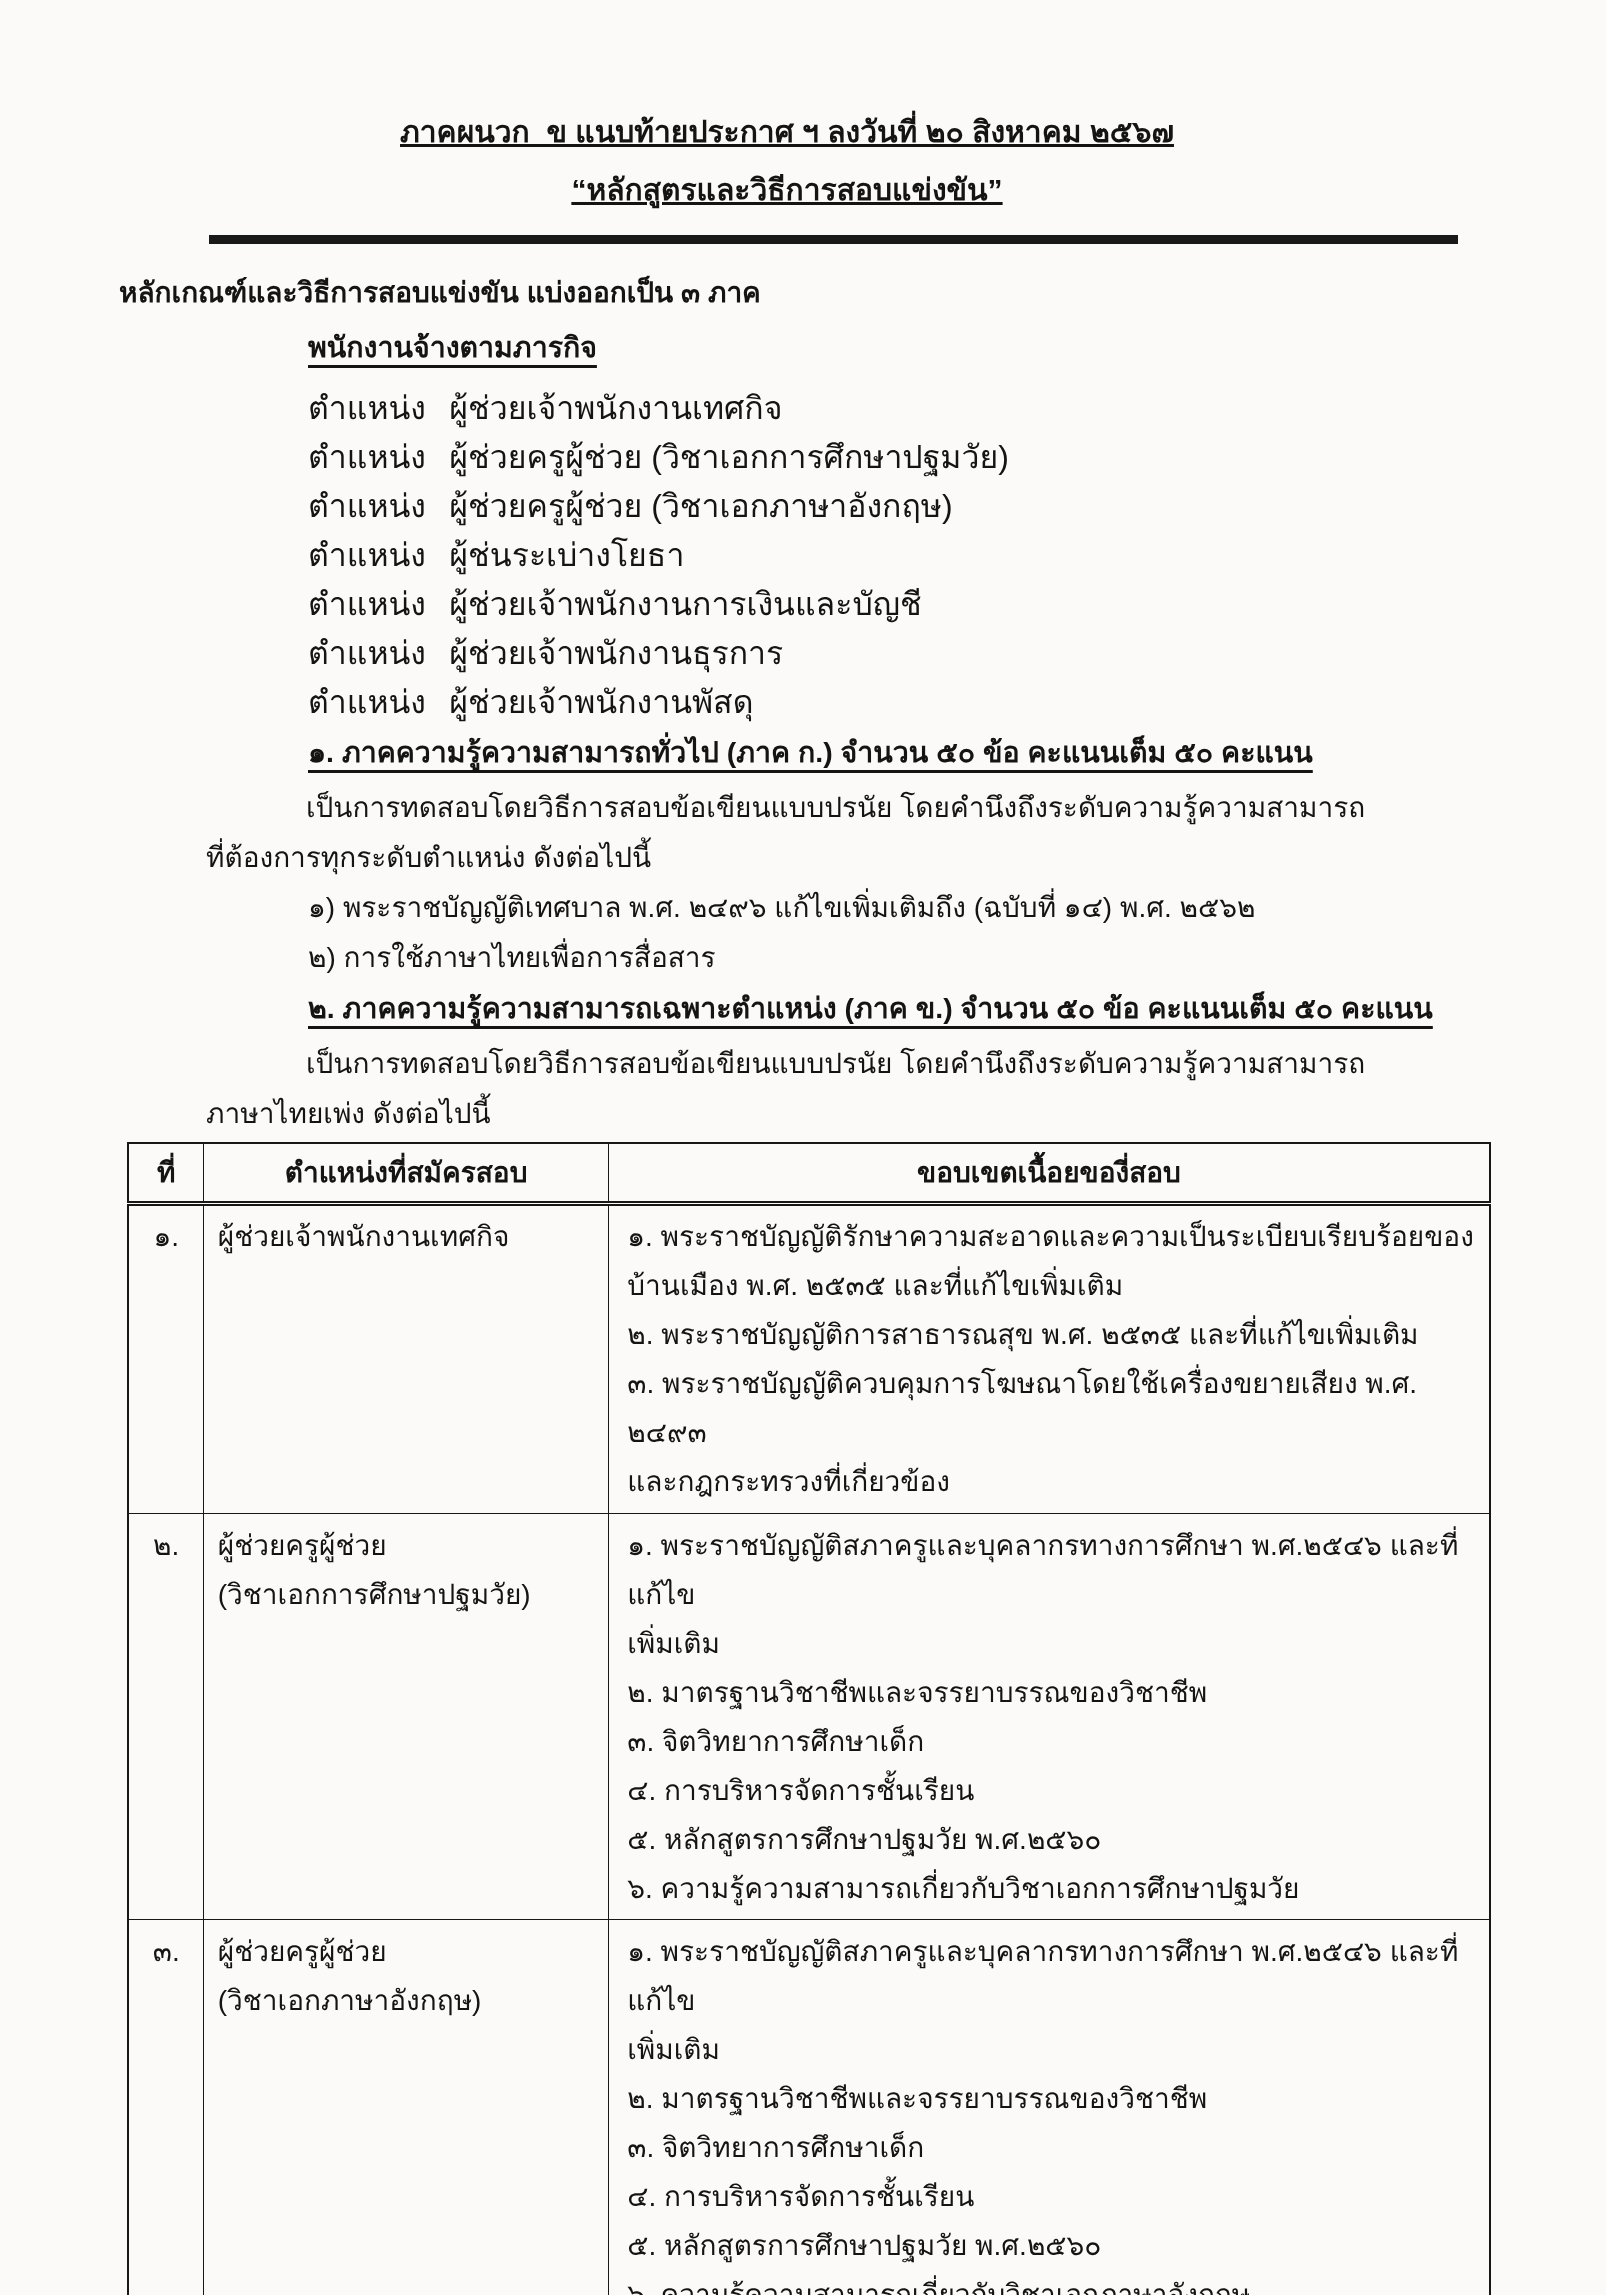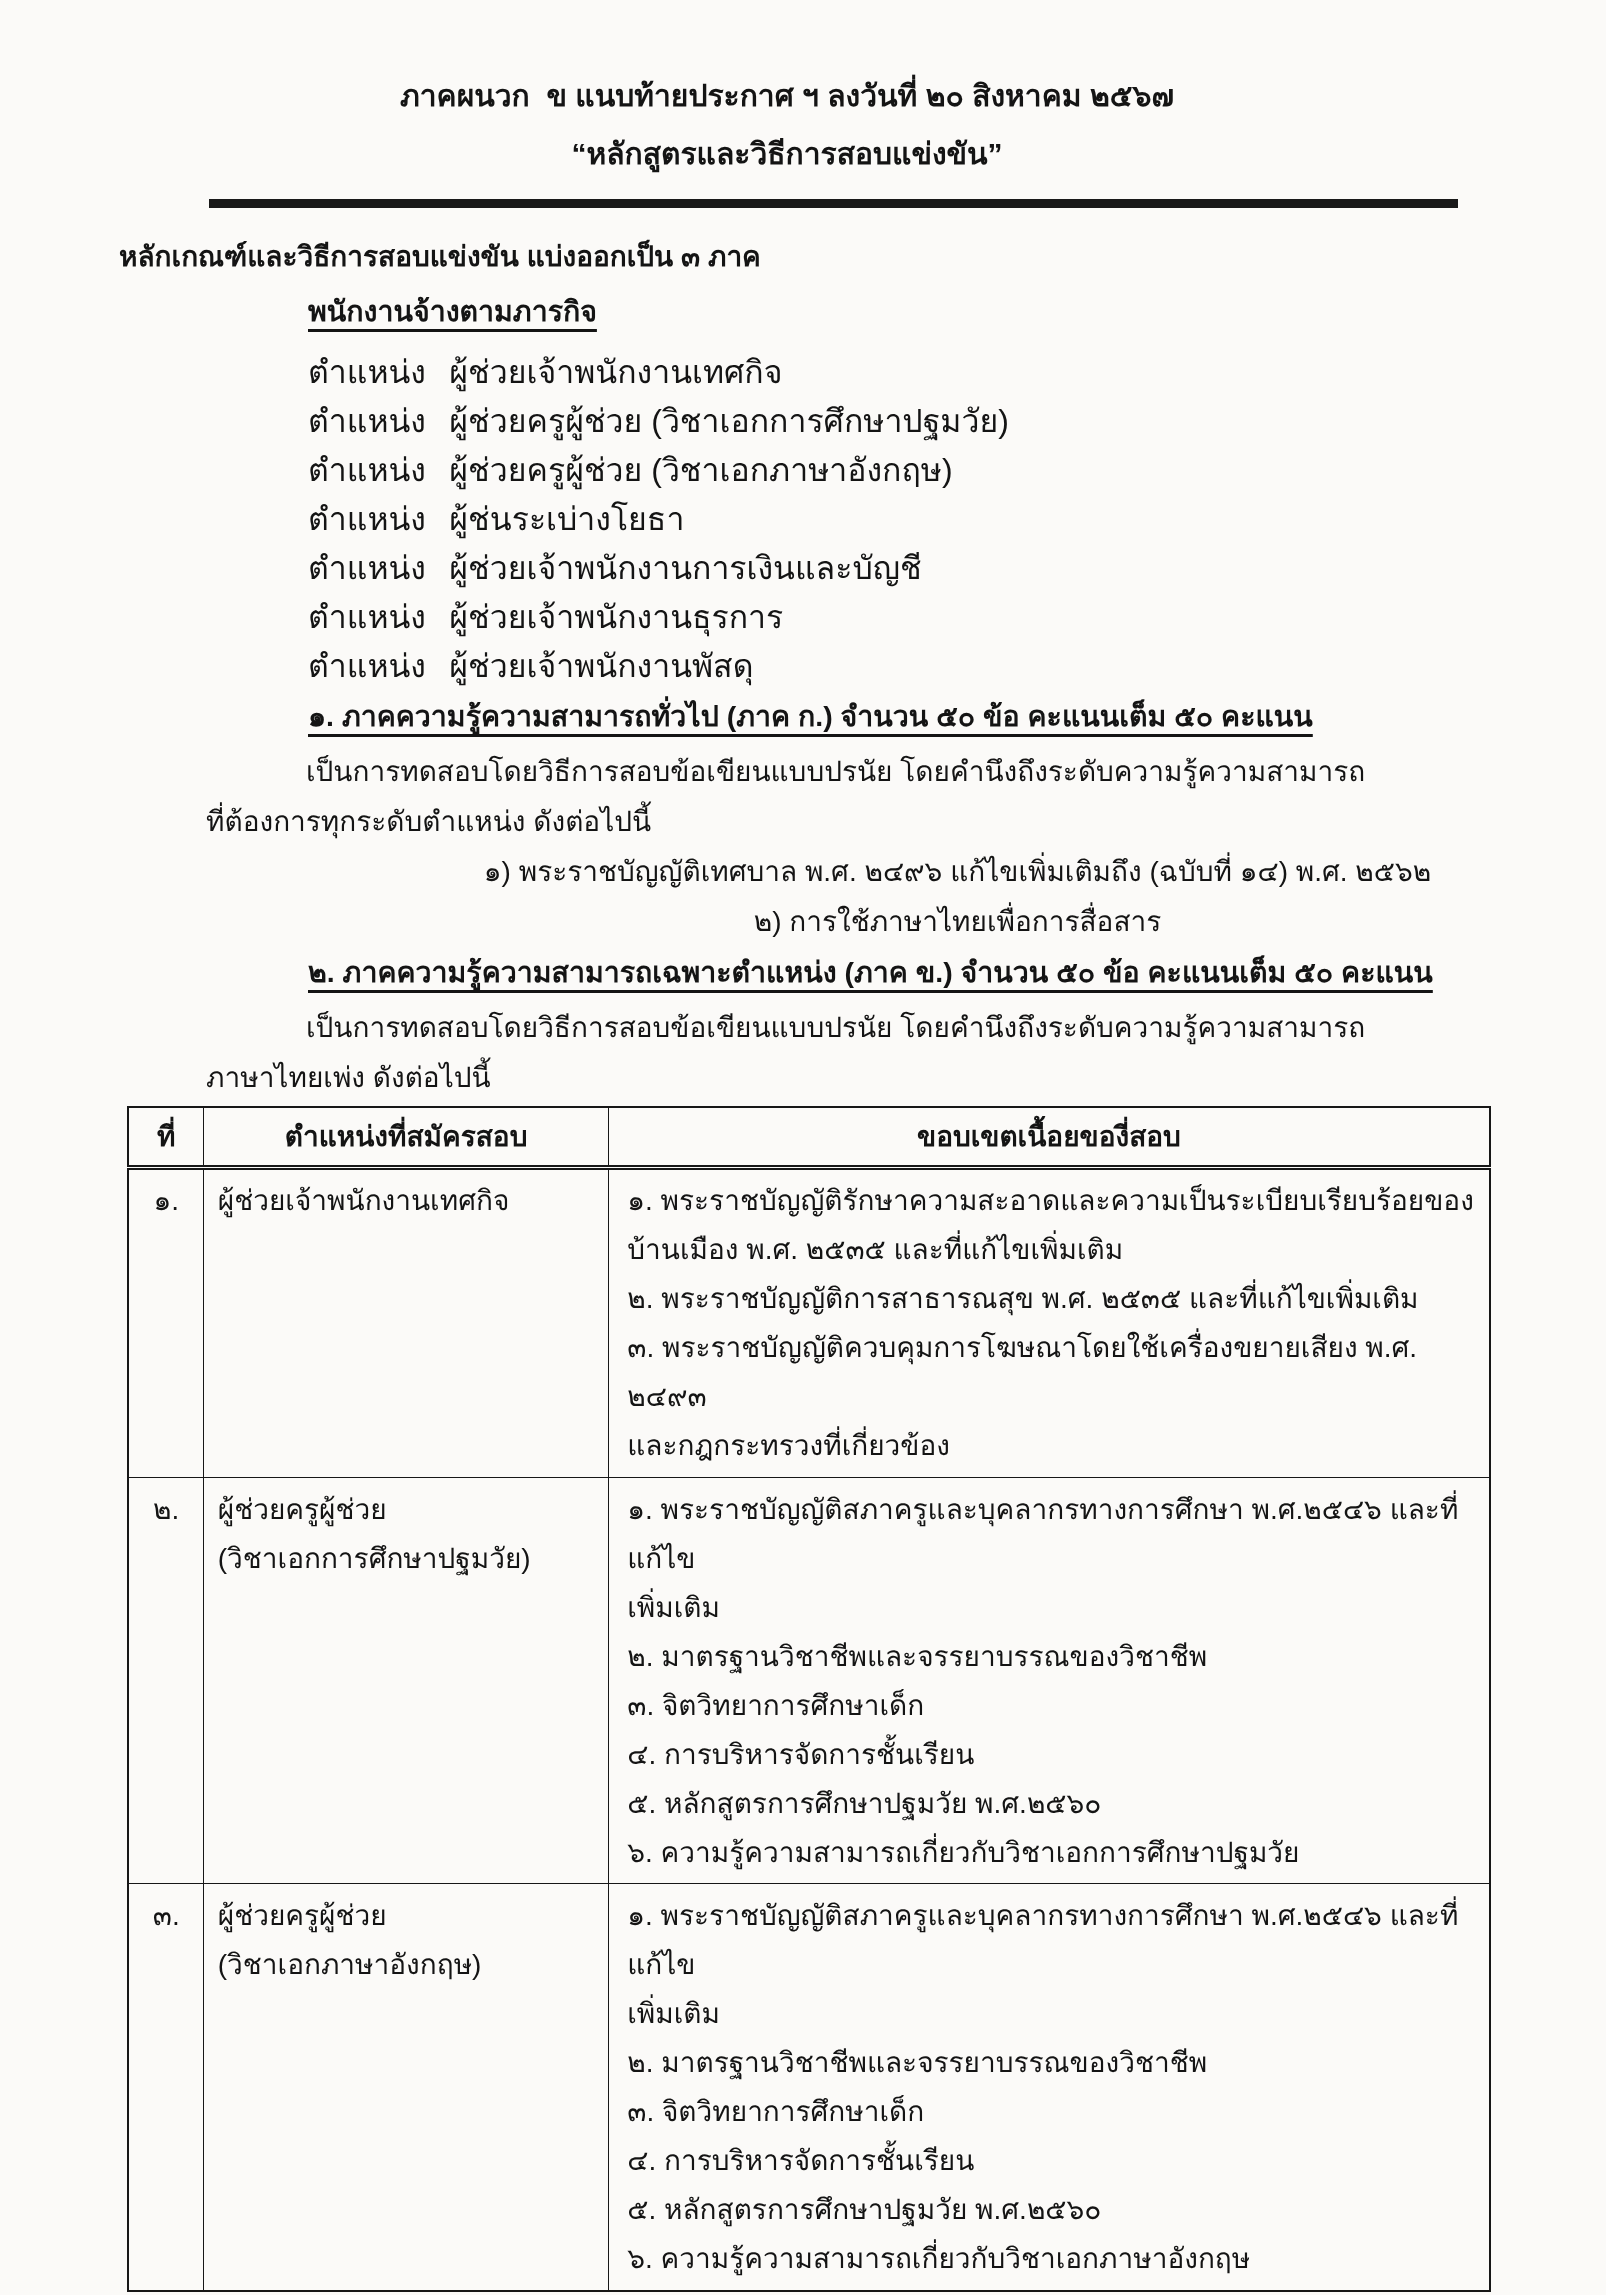--- a/index.html
+++ b/index.html
@@ -9,25 +9,26 @@
     width: 1607px;
     height: 2295px;
     margin: 0 auto;
     background: #fbfaf8;
     color: #141414;
     font-family: "Liberation Sans", "DejaVu Sans", sans-serif;
     overflow: hidden;
   }
   
   .doc-header {
-    padding-top: 76px;
+    padding-top: 112px;
     padding-right: 33px;
     text-align: center;
     font-size: 30px;
     font-weight: 700;
+    text-decoration: underline;
   }
   .header-line1 { line-height: 40px; white-space: pre; }
   .header-line2 { line-height: 40px; margin-top: 18.4px; }
   .double-rule {
     margin: 25px 0 0 209px;
     width: 1249px;
     height: 3.3px;
     border-top: 7.5px solid #191919;
     border-bottom: 2.5px solid #191919;
   }
@@ -54,21 +55,21 @@
   .section-heading {
     font-size: 28.5px;
     font-weight: 700;
     text-decoration: underline;
     text-decoration-thickness: 2.5px;
     text-underline-offset: 7.5px;
   }
   .para-line { font-size: 28px; line-height: 50px; }
   .para-indent { margin-left: 306px; }
   .para-flush  { margin-left: 206px; }
-  .sub-items { margin-left: 308px; text-align: center; }
+  .sub-items { margin-left: 308px; }
   .sub-item { font-size: 28px; line-height: 50px; }
 
   
   table.exam-table {
     margin: 3.3px 0 0 127px;
     width: 1364px;
     border-collapse: collapse;
     border: 2.5px solid #171717;
     font-size: 28px;
   }

